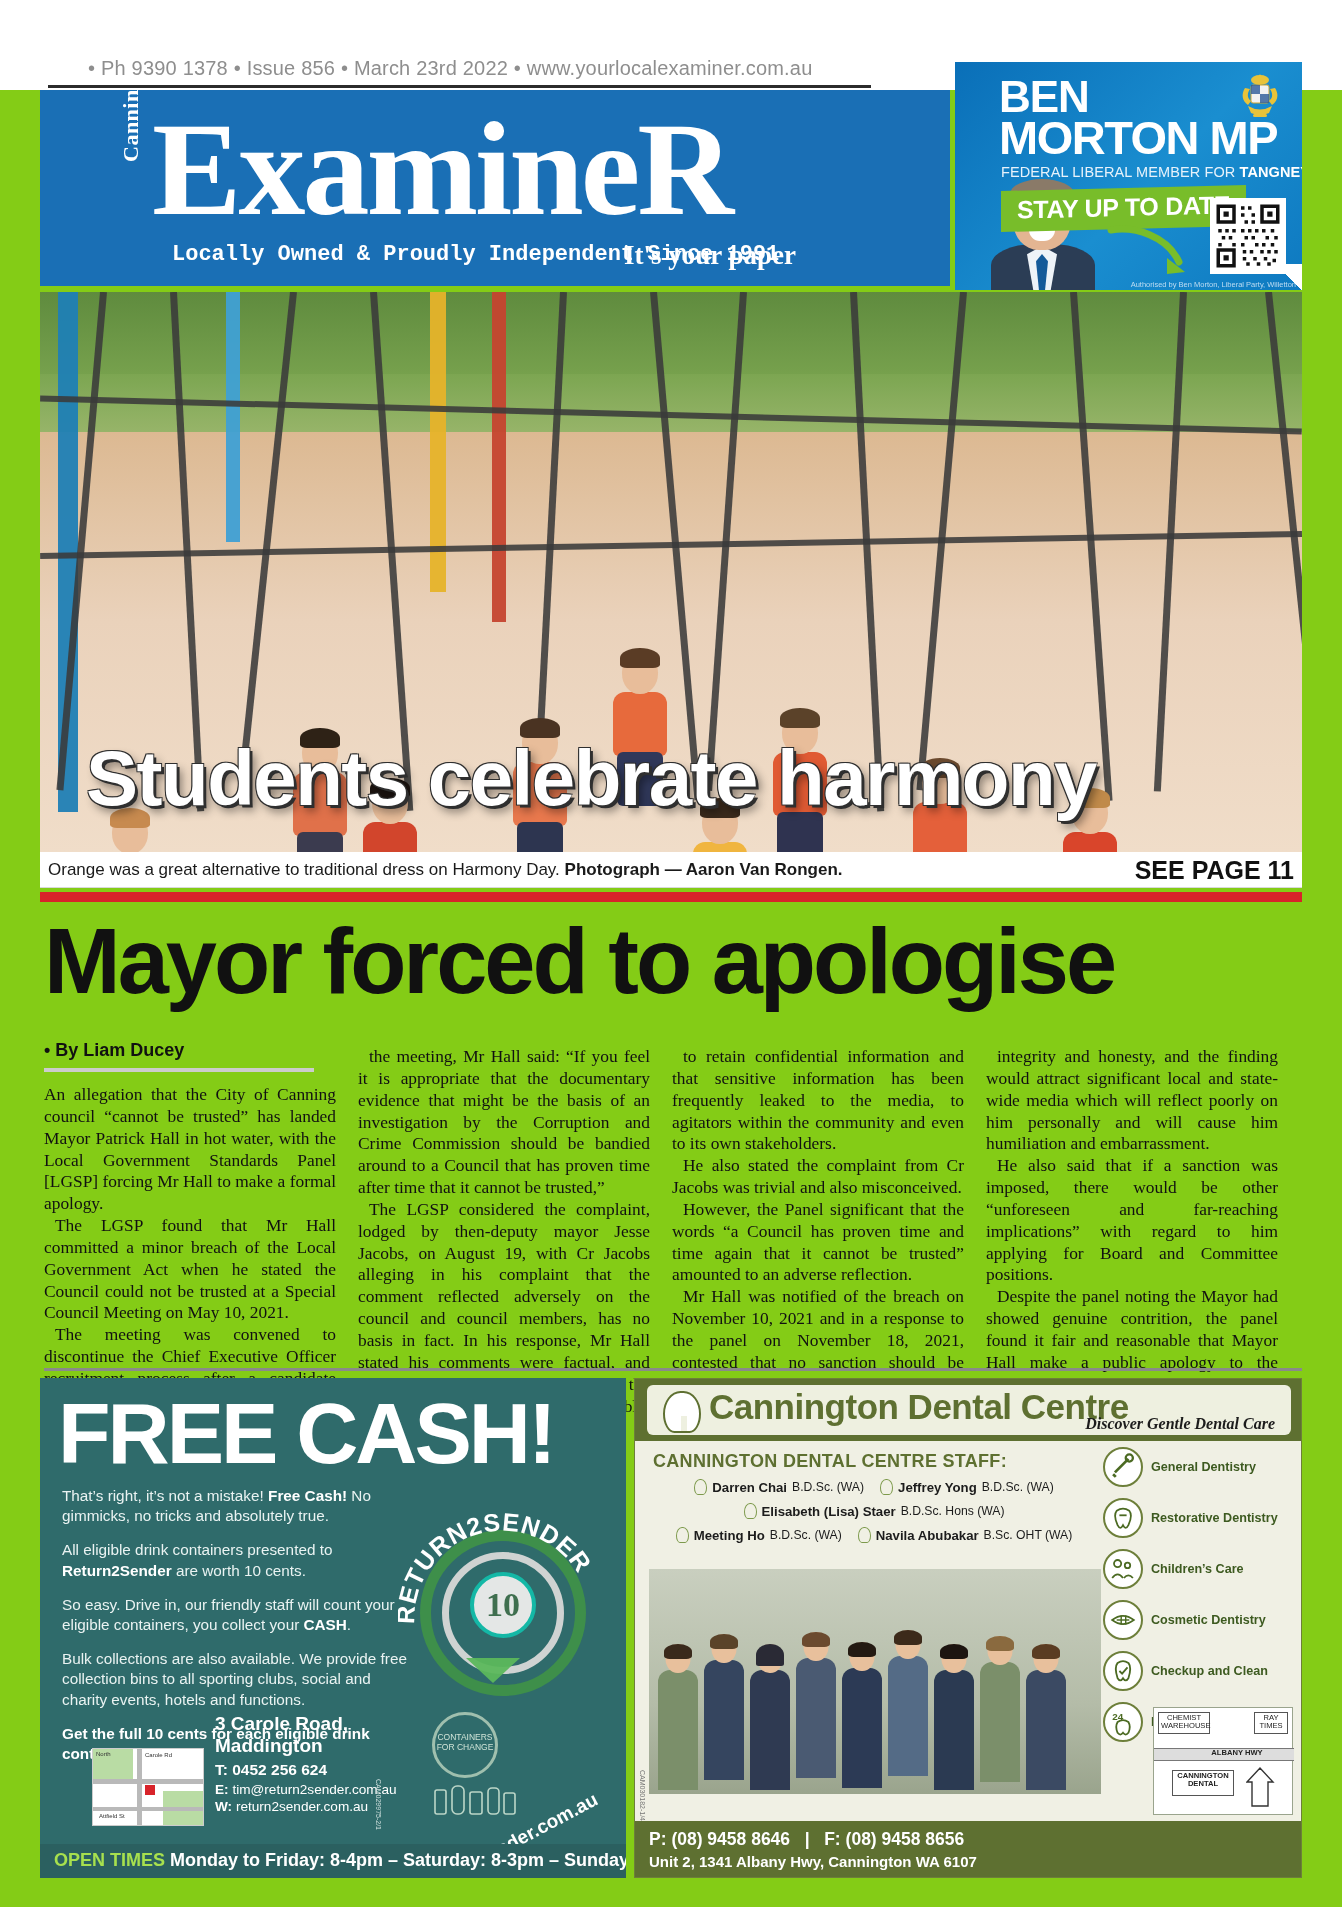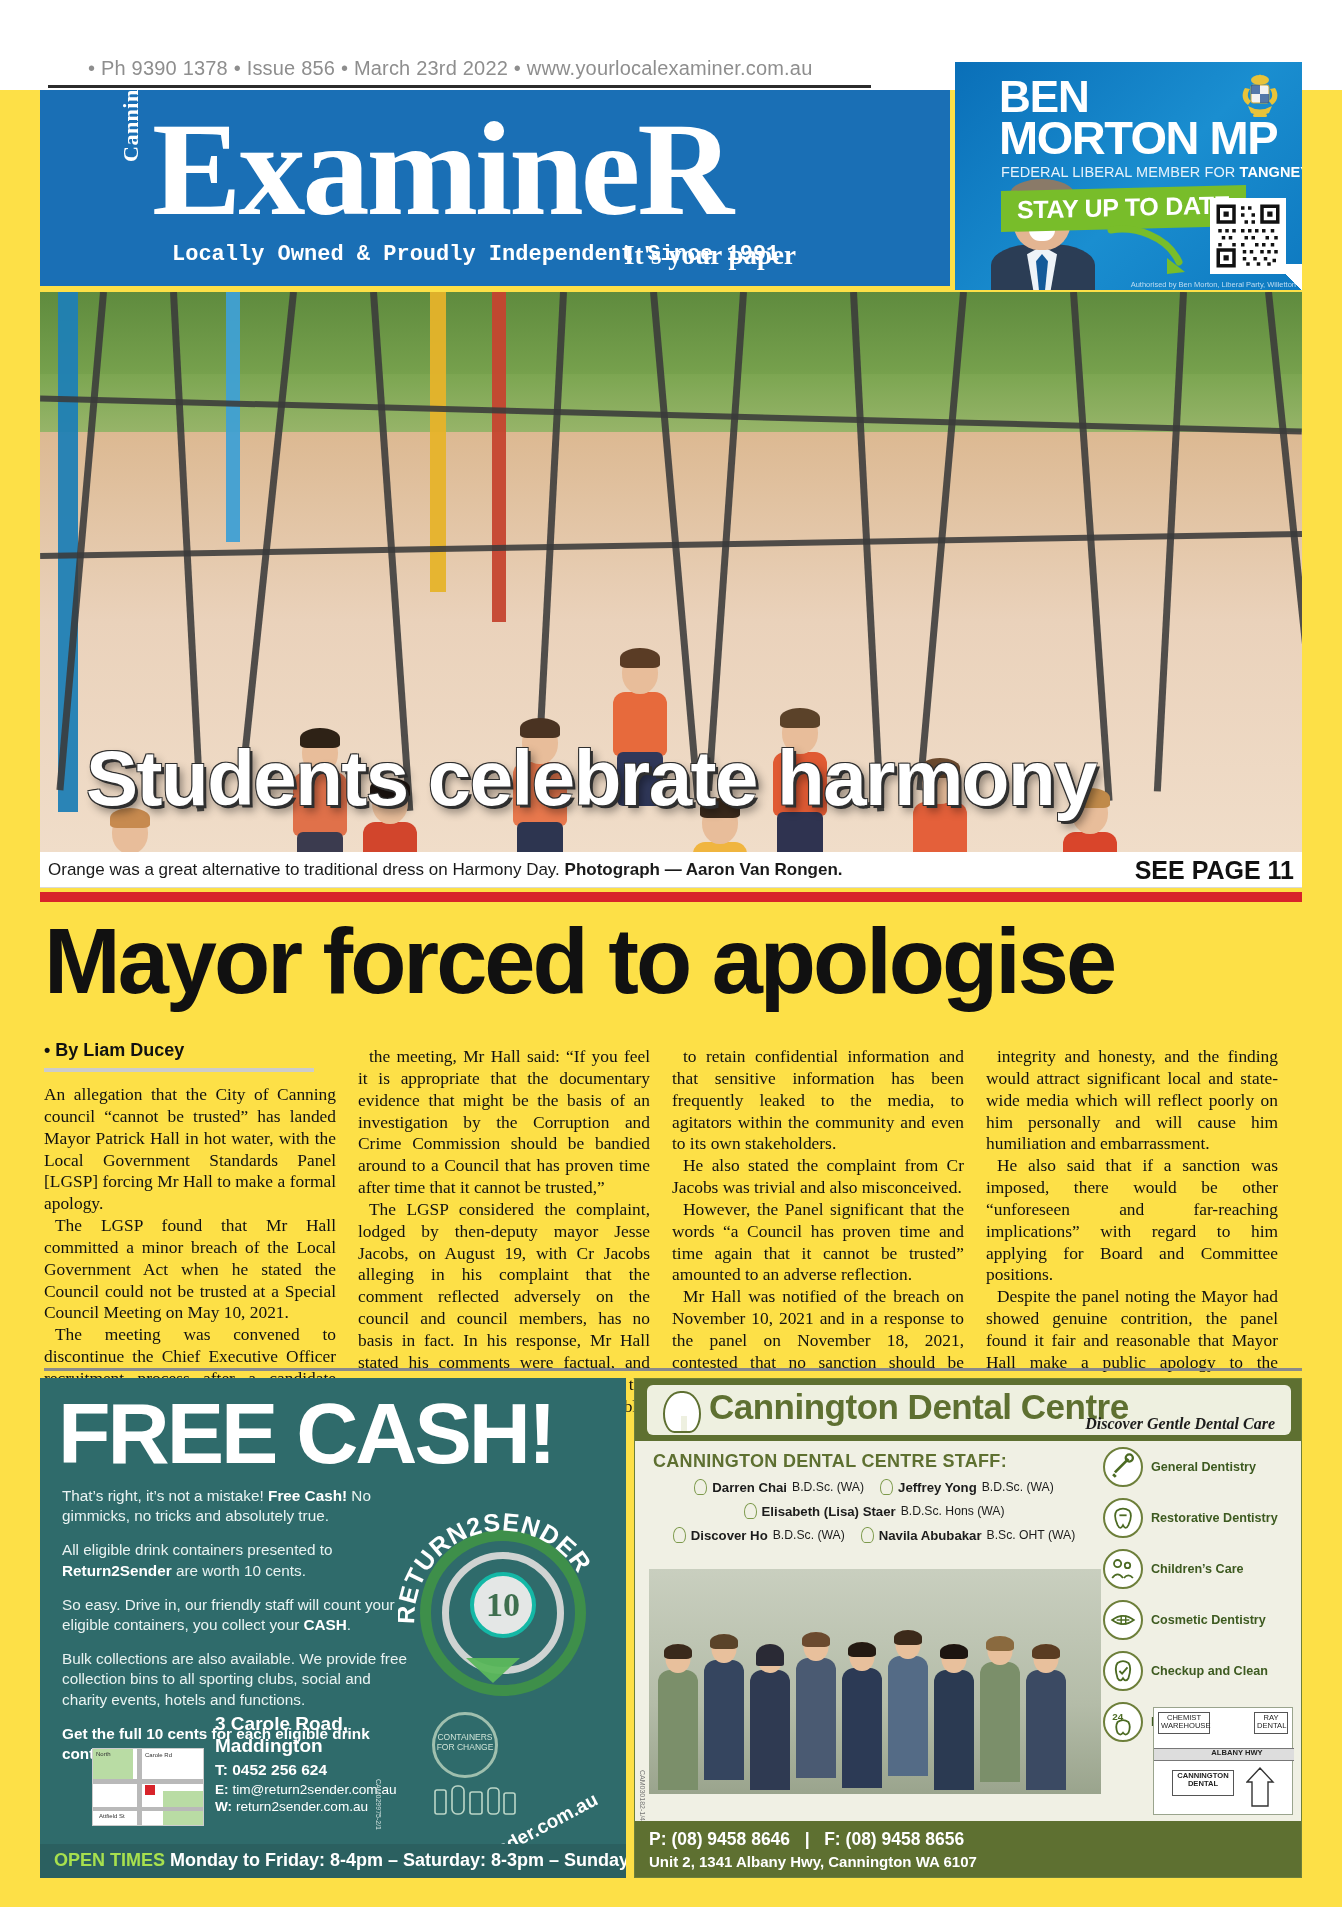--- a/index.html
+++ b/index.html
@@ -4,21 +4,21 @@
 <style>
   * { box-sizing: border-box; margin: 0; padding: 0; }
   body {
     width: 1342px;
     height: 1907px;
     background: #ffffff;
     font-family: "Liberation Sans", sans-serif;
     overflow: hidden;
     position: relative;
   }
-  .page { position: relative; width: 1342px; height: 1907px; background:#fde047; }
+  .page { position: relative; width: 1342px; height: 1907px; background:#84cc16; }
 
   
   .topstrip {
     position: absolute; left: 0; top: 0; width: 1342px; height: 90px;
     background: #fff;
   }
   .topline {
     position: absolute; left: 88px; top: 57px;
     font-size: 20px; color: #8e8e8e; letter-spacing: .2px;
     font-family: "Liberation Sans", sans-serif; white-space: nowrap;
@@ -694,21 +694,21 @@
       <div class="dt-row">
         <div class="dt-person">
           <span class="dt-mini"></span>
           <span class="nm">Elisabeth (Lisa) Staer</span>
           <span class="qual">B.D.Sc. Hons (WA)</span>
         </div>
       </div>
       <div class="dt-row">
         <div class="dt-person">
           <span class="dt-mini"></span>
-          <span class="nm">Discover Ho</span>
+          <span class="nm">Meeting Ho</span>
           <span class="qual">B.D.Sc. (WA)</span>
         </div>
         <div class="dt-person">
           <span class="dt-mini"></span>
           <span class="nm">Navila Abubakar</span>
           <span class="qual">B.Sc. OHT (WA)</span>
         </div>
       </div>
     </div>
 
@@ -817,21 +817,21 @@
       </div>
       <div class="dt-ph" style="left:374px; width:46px; height:150px;">
         <div class="b" style="background:#3b4a63;"></div>
           <div class="h"></div>
           <div class="hr" style="background:#5a3c22;"></div>
       </div>
     </div>
 
     <div class="dt-locmap">
       <div class="box" style="left:4px; top:4px; width:52px; height:22px;">CHEMIST WAREHOUSE</div>
-      <div class="box" style="left:100px; top:4px; width:34px; height:22px;">RAY DENTAL</div>
+      <div class="box" style="left:100px; top:4px; width:34px; height:22px;">RAY TIMES</div>
       <div class="hwy" style="left:0; top:40px; width:140px; height:13px;"></div>
       <div class="box" style="left:30px; top:40px; width:66px; height:13px; border:none; font-weight:700;margin-left:20px;">ALBANY HWY</div>
       <div class="box" style="left:18px; top:62px; width:62px; height:26px; font-weight:700;">CANNINGTON DENTAL</div>
       <svg class="arrow" style="left:92px; top:58px;" width="44" height="46" viewBox="0 0 44 46">
         <path d="M6 40 L6 16 L1 16 L14 2 L27 16 L22 16 L22 40 Z" fill="none" stroke="#333" stroke-width="1.4"></path>
       </svg>
     </div>
 
     <div class="dt-code">CAM030182-1/4</div>
 

